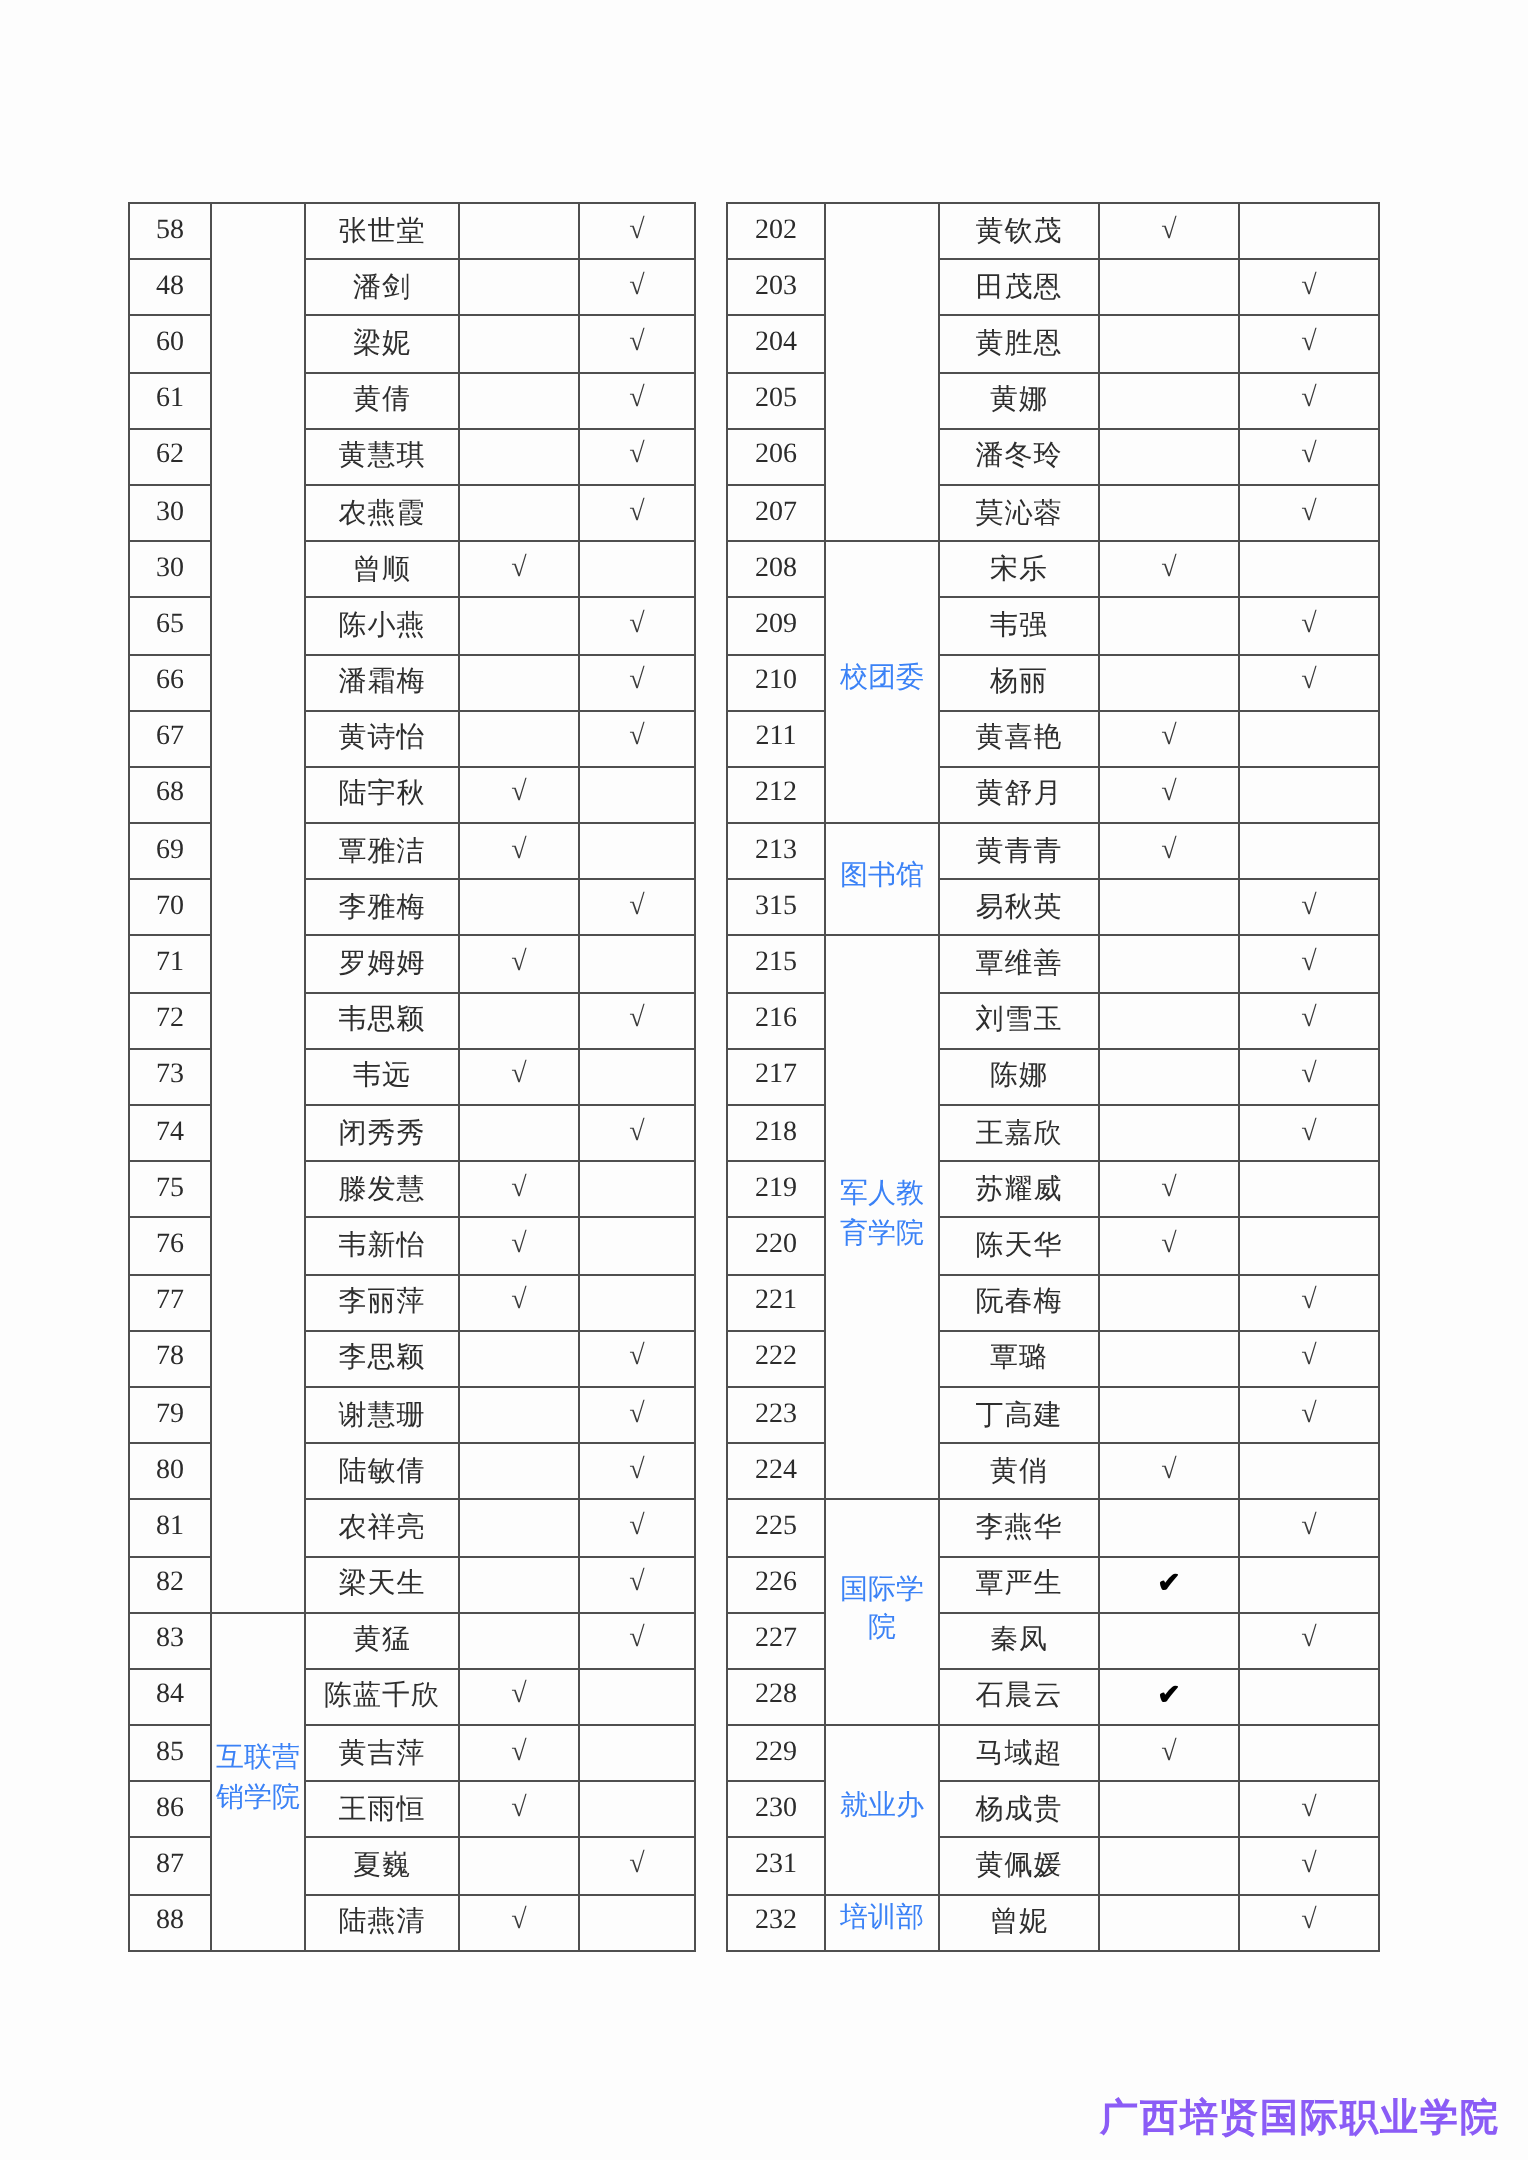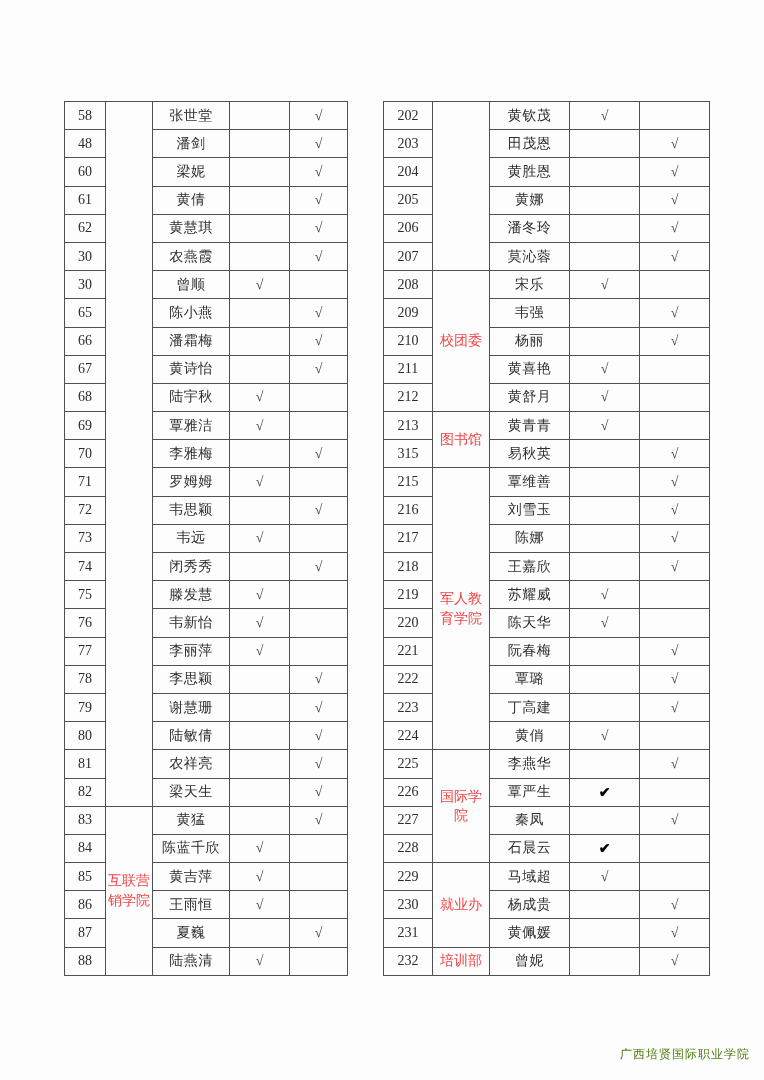--- a/index.html
+++ b/index.html
@@ -11,46 +11,48 @@
     color:#2e2e2e;
     overflow:hidden;
   }
   table.roster {
     position:absolute;
     top:101px;
     border-collapse:collapse;
     table-layout:fixed;
   }
   #table-left  { left:64px; }
-  #table-right { left:363px;margin-left:20px; }
+  #table-right { left:363px; }
   table.roster tr { height:28.2px; }
   table.roster td {
     border:1px solid #4f4f4f;
     text-align:center;
     vertical-align:middle;
     font-size:14px;
     padding:0;
     overflow:hidden;
   }
   td.no-cell { font-size:14px; color:#2b2b2b; }
   td.dept-cell {
     white-space:pre-line;
     line-height:1.4;
-    color:#ef4444;
+    color:#3b82f6;
+    font-family:Liberation Mono, monospace;
   }
   td.name-cell { letter-spacing:0.5px; }
   td.check-cell { font-size:13px; color:#3c3c3c; }
   td.check-cell.bold-check { font-weight:bold; font-size:14px; color:#000; }
   .page-footer {
     position:absolute;
     top:1046px;
     right:14px;
-    font-size:12px;
-    color:#4d7c0f;
+    font-size:19px;
+    color:#8b5cf6;
     letter-spacing:1px;
+    font-weight:bold;
   }
 </style>
 </head>
 <body>
 
 <table class="roster" id="table-left">
   <colgroup>
     <col style="width:41px">
     <col style="width:47px">
     <col style="width:77px">

